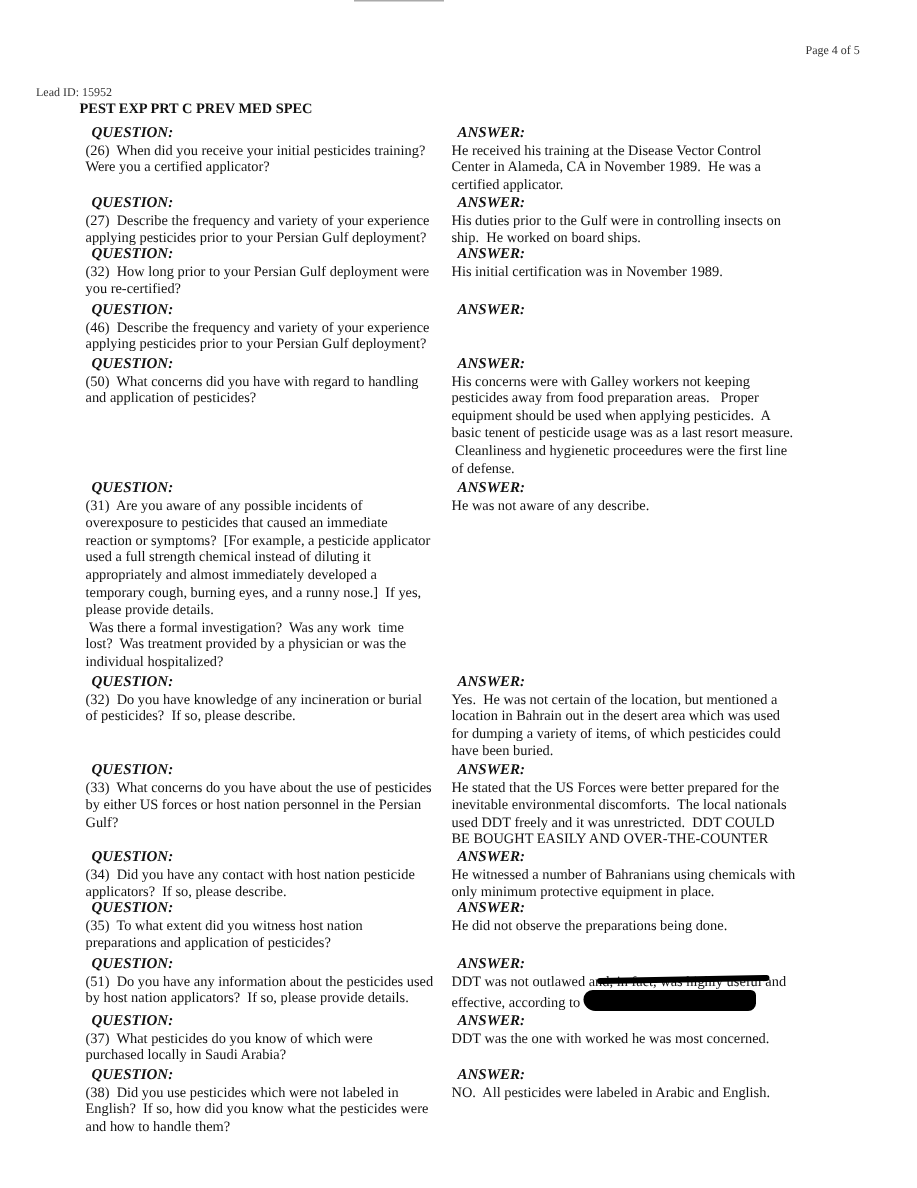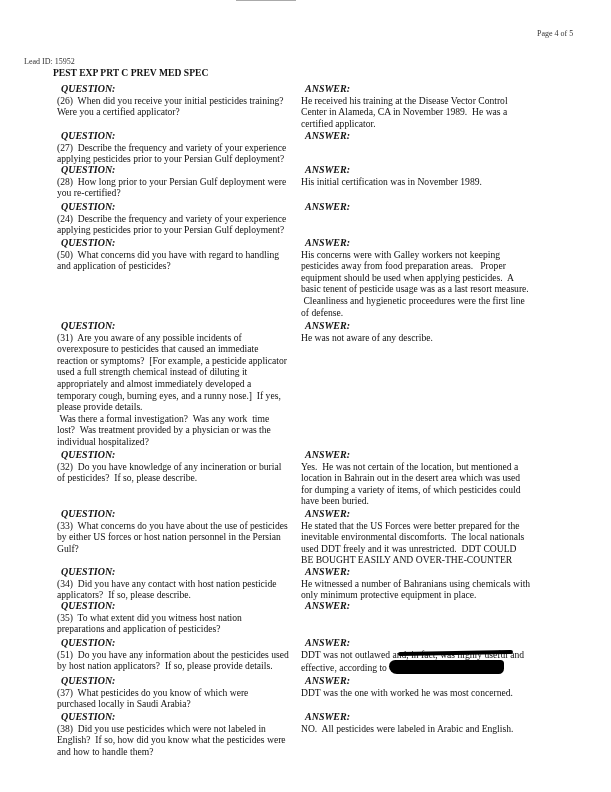--- a/index.html
+++ b/index.html
@@ -46,39 +46,41 @@
 </div>
 
 <div class="row" style="top:130px">
   <div class="q">
     <span class="lbl">QUESTION:</span>
     <span class="txt">(27)  Describe the frequency and variety of your experience
 applying pesticides prior to your Persian Gulf deployment?</span>
   </div>
   <div class="a">
     <span class="lbl">ANSWER:</span>
+    <span class="txt">His duties prior to the Gulf were in controlling insects on
+ship.  He worked on board ships.</span>
   </div>
 </div>
 
 <div class="row" style="top:164px">
   <div class="q">
     <span class="lbl">QUESTION:</span>
-    <span class="txt">(28)  How long prior to your Persian Gulf deployment were
+    <span class="txt">(32)  How long prior to your Persian Gulf deployment were
 you re-certified?</span>
   </div>
   <div class="a">
     <span class="lbl">ANSWER:</span>
     <span class="txt">His initial certification was in November 1989.</span>
   </div>
 </div>
 
 <div class="row" style="top:201px">
   <div class="q">
     <span class="lbl">QUESTION:</span>
-    <span class="txt">(24)  Describe the frequency and variety of your experience
+    <span class="txt">(46)  Describe the frequency and variety of your experience
 applying pesticides prior to your Persian Gulf deployment?</span>
   </div>
   <div class="a">
     <span class="lbl">ANSWER:</span>
     <span class="txt"></span>
   </div>
 </div>
 
 <div class="row" style="top:237px">
   <div class="q">
@@ -162,20 +164,21 @@
 </div>
 
 <div class="row" style="top:600px">
   <div class="q">
     <span class="lbl">QUESTION:</span>
     <span class="txt">(35)  To what extent did you witness host nation
 preparations and application of pesticides?</span>
   </div>
   <div class="a">
     <span class="lbl">ANSWER:</span>
+    <span class="txt">He did not observe the preparations being done.</span>
   </div>
 </div>
 
 <div class="row" style="top:637px">
   <div class="q">
     <span class="lbl">QUESTION:</span>
     <span class="txt">(51)  Do you have any information about the pesticides used
 by host nation applicators?  If so, please provide details.</span>
   </div>
   <div class="a">

